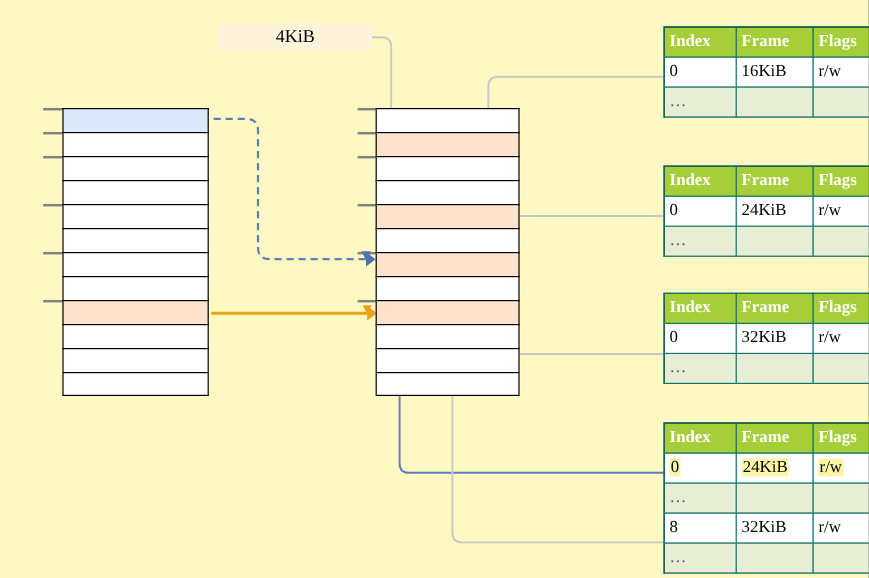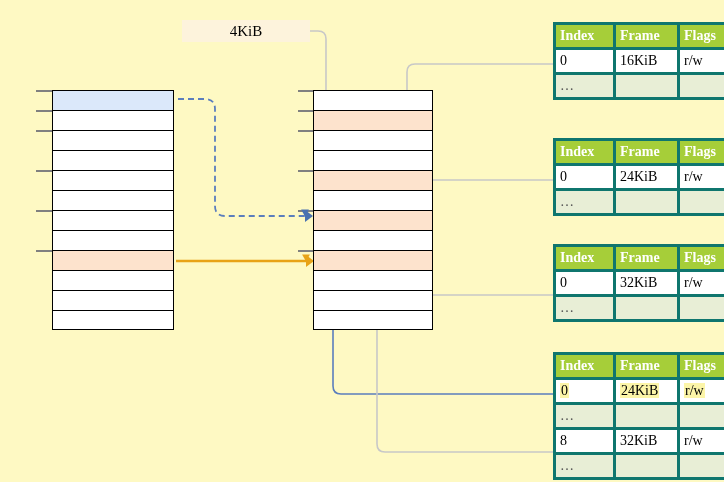--- a/index.html
+++ b/index.html
@@ -61,21 +61,21 @@
 
   
   .ftable {
     position: absolute;
     border-collapse: collapse;
     background: #000000;
     font-size: 14px;
   }
   .ftable td, .ftable th {
     box-sizing: border-box;
-    border: 3px solid #0f766e;
+    border: 1px solid #0f766e;
     padding: 1px 4px;
     height: 25px;
     vertical-align: middle;
     white-space: nowrap;
     font-weight: normal;
   }
   .ftable th {
     background: #a6ce39;
     color: #ffffff;
     font-weight: bold;

